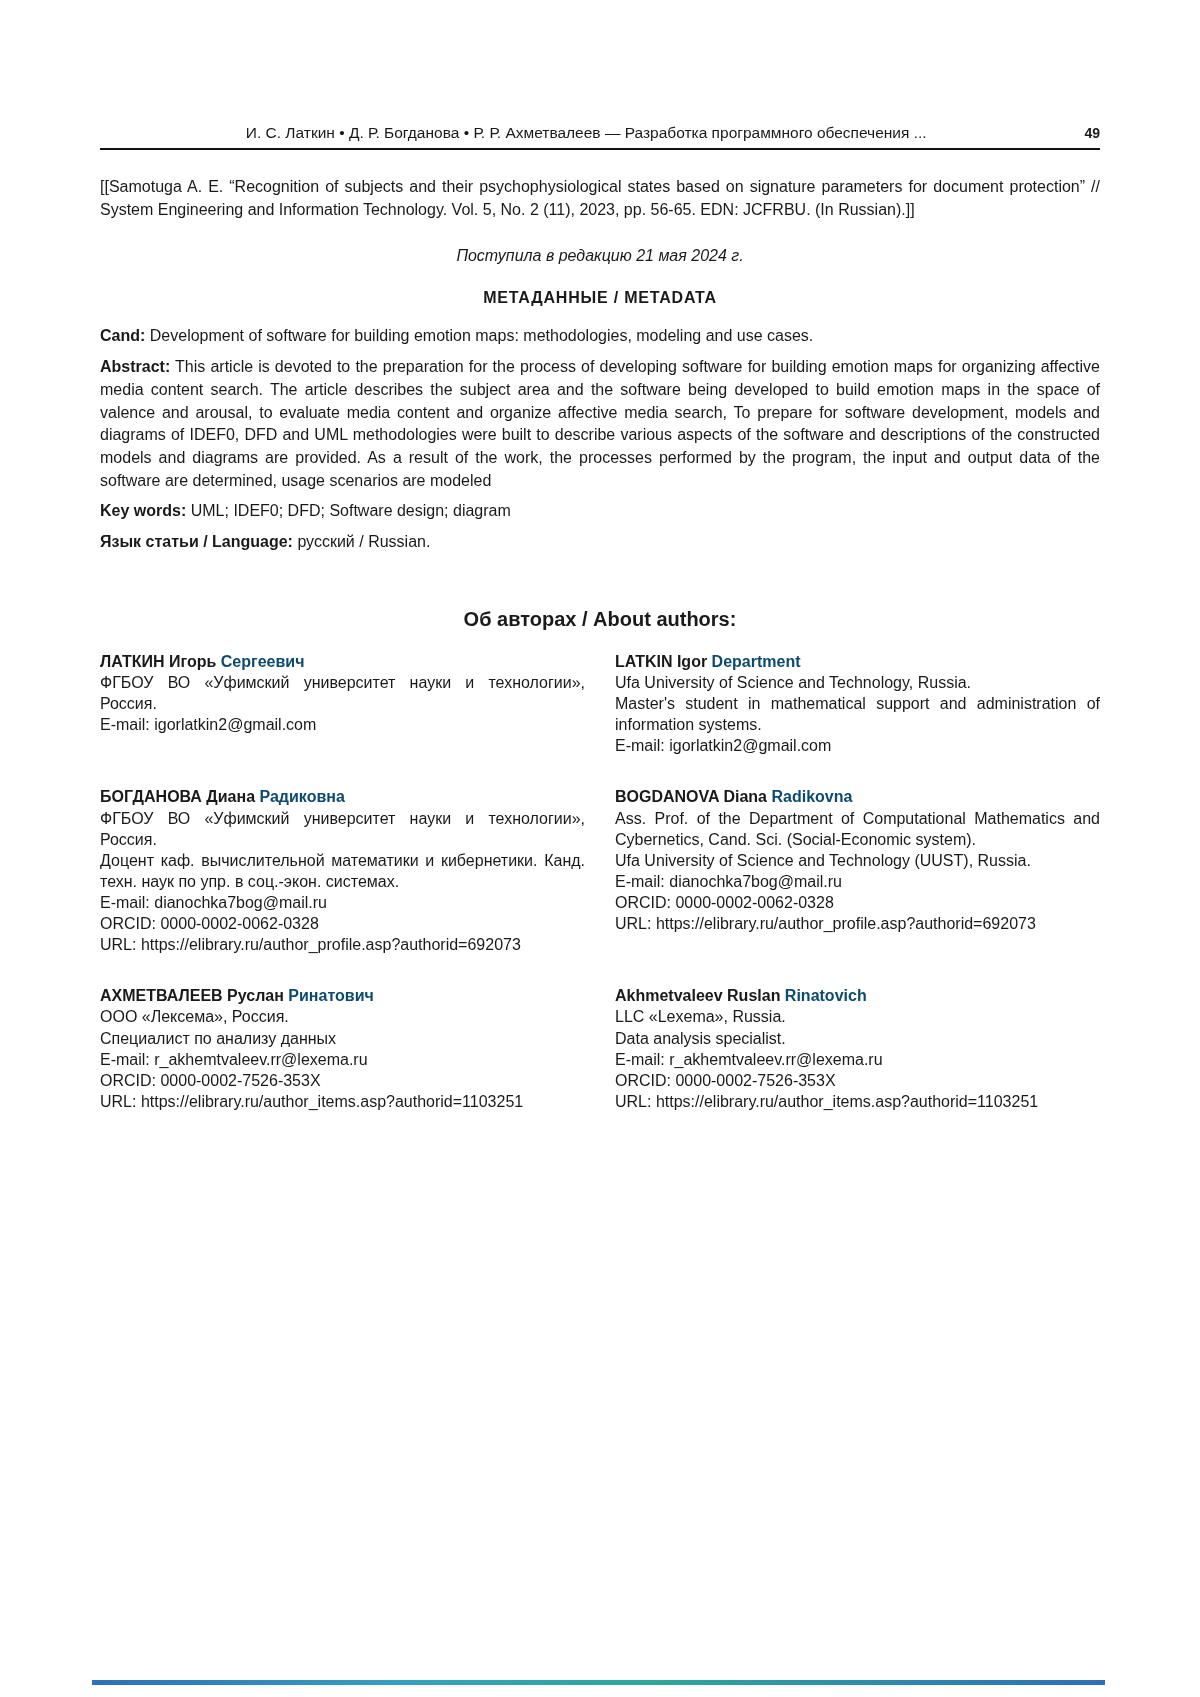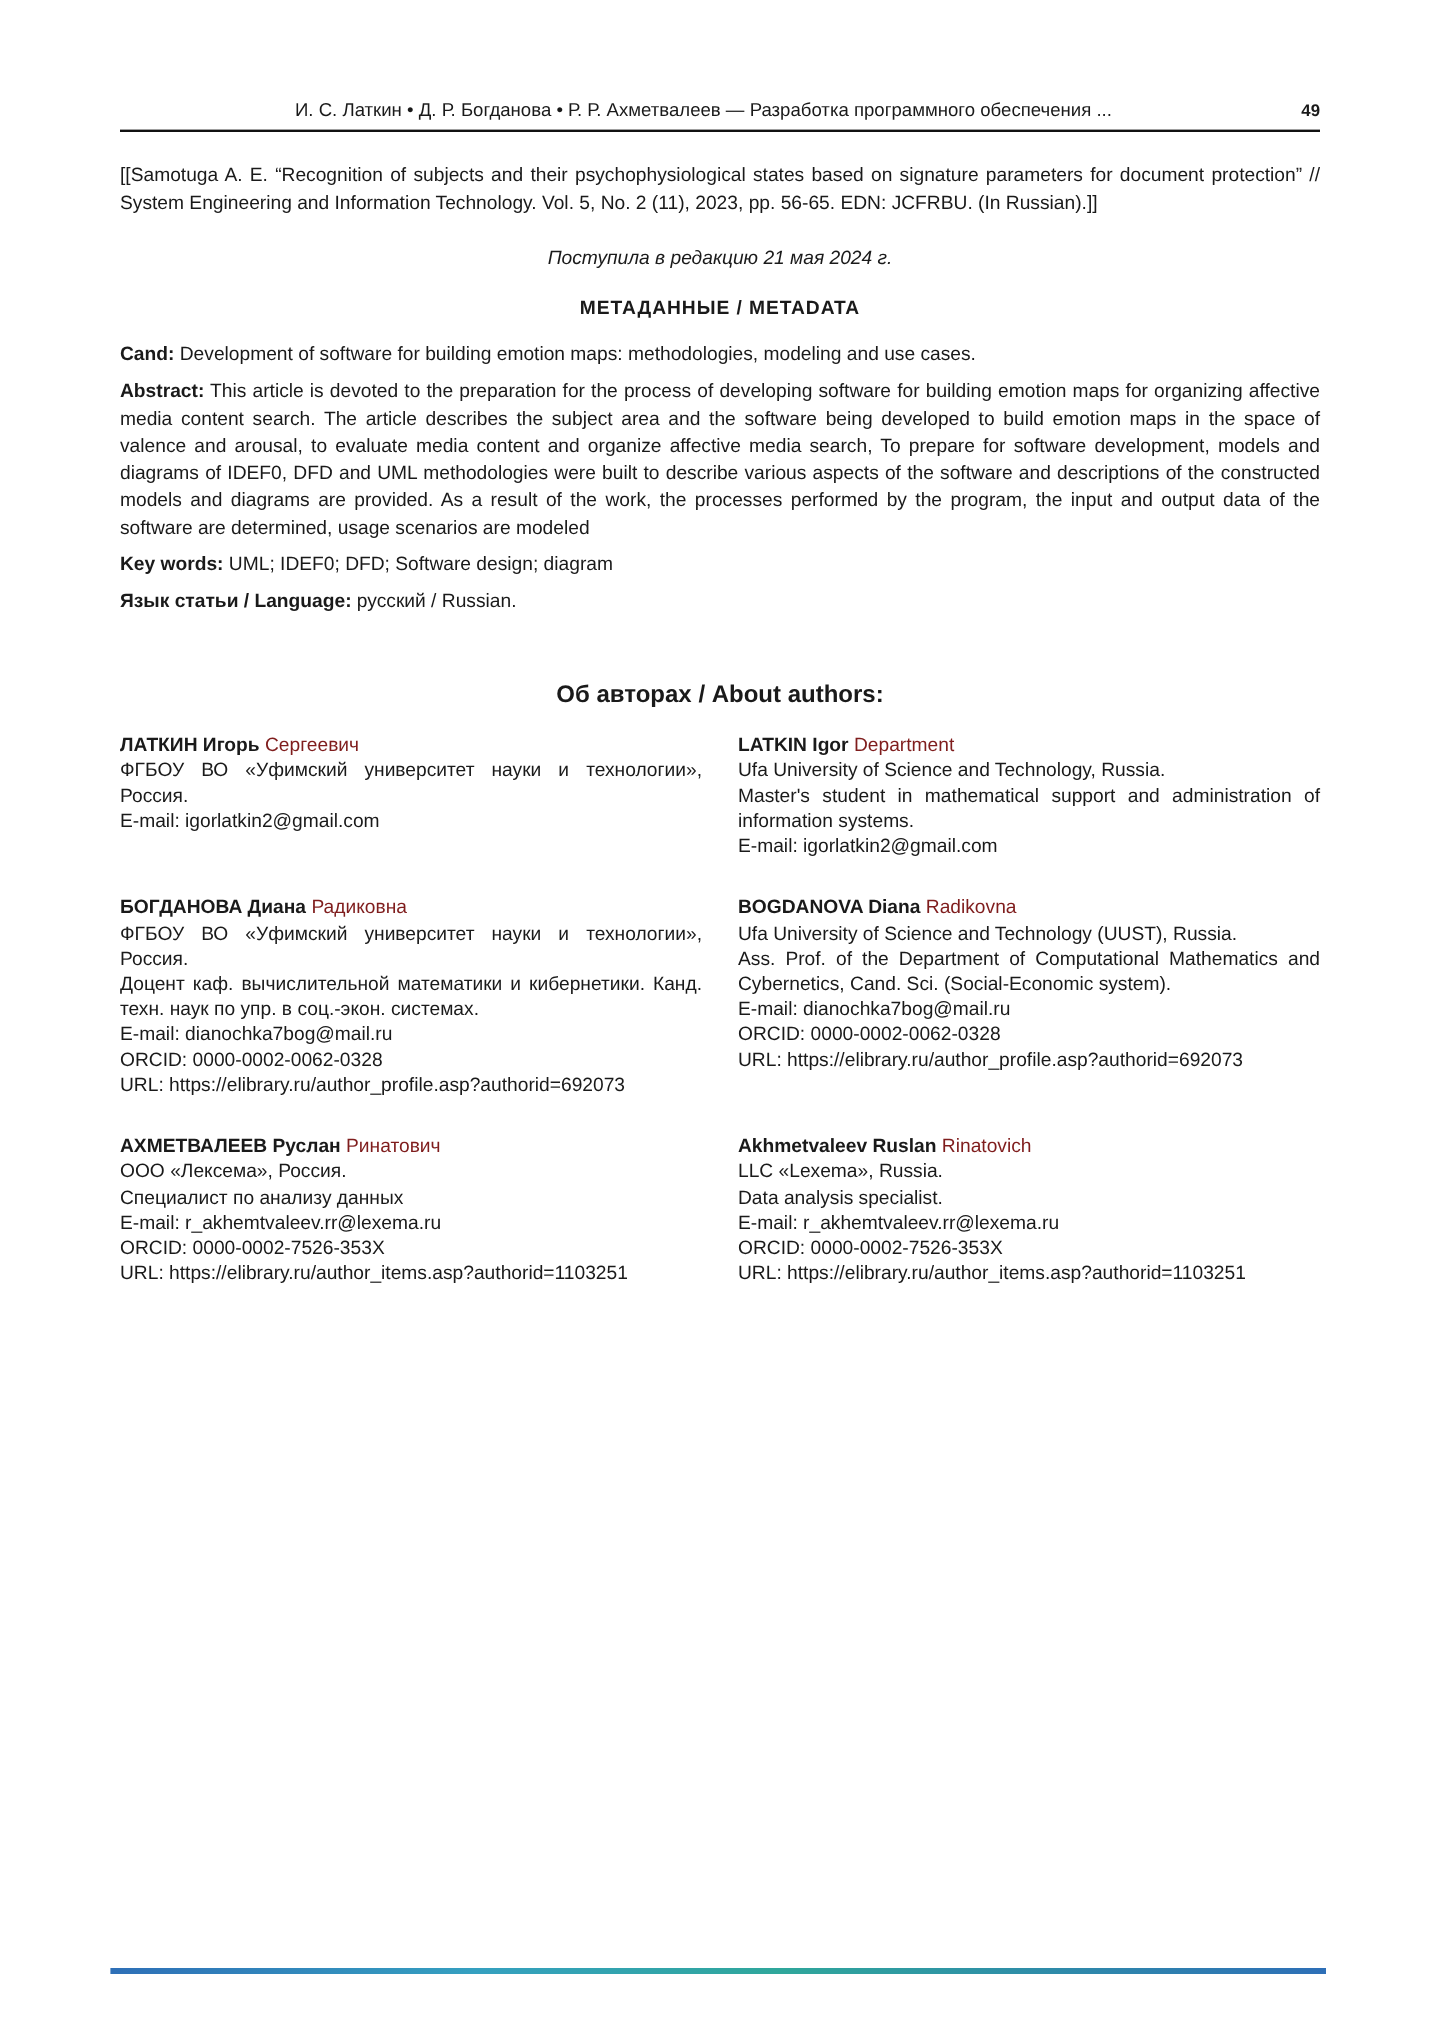--- a/index.html
+++ b/index.html
@@ -8,20 +8,21 @@
     background: #ffffff;
     font-family: "Liberation Sans", sans-serif;
     color: #1a1a1a;
   }
   .page {
     position: relative;
     width: 1200px;
     height: 1649px;
     background: #ffffff;
     overflow: hidden;
+    margin-top: 40px;
   }
   .content {
     position: absolute;
     left: 100px;
     top: 84px;
     width: 1000px;
   }
   
   .running-head {
     display: flex;
@@ -88,22 +89,22 @@
   .author-col {
     font-size: 16px;
     line-height: 1.32;
     text-align: justify;
   }
   .author-name {
     font-weight: bold;
     text-align: left;
   }
   .patronymic {
-    font-weight: normal;
-    color: #7f1d1d;
+    font-weight: bold;
+    color: #0c4a6e;
   }
   
   .footer-bar {
     position: absolute;
     left: 92px;
     right: 95px;
     bottom: 4px;
     height: 5px;
     background: linear-gradient(90deg, #2e6fb7 0%, #35a0c0 30%, #2fa79b 55%, #2e6fb7 100%);
   }
@@ -178,22 +179,22 @@
           <p>Доцент каф. вычислительной математики и кибернетики. Канд. техн. наук по упр. в соц.-экон. системах.</p>
           <p>E-mail: dianochka7bog@mail.ru</p>
           <p>ORCID: 0000-0002-0062-0328</p>
           <p>URL: https://elibrary.ru/author_profile.asp?authorid=692073</p>
         </div>
         <div class="author-col">
           <p class="author-name">
             <span>BOGDANOVA Diana</span>
             <span class="patronymic">Radikovna</span>
           </p>
+          <p>Ass. Prof. of the Department of Computational Mathematics and Cybernetics, Cand. Sci. (Social-Economic system).</p>
           <p>Ufa University of Science and Technology (UUST), Russia.</p>
-          <p>Ass. Prof. of the Department of Computational Mathematics and Cybernetics, Cand. Sci. (Social-Economic system).</p>
           <p>E-mail: dianochka7bog@mail.ru</p>
           <p>ORCID: 0000-0002-0062-0328</p>
           <p>URL: https://elibrary.ru/author_profile.asp?authorid=692073</p>
         </div>
       </div>
 
       <div class="author-row extra-gap">
         <div class="author-col">
           <p class="author-name">
             <span>АХМЕТВАЛЕЕВ Руслан</span>

